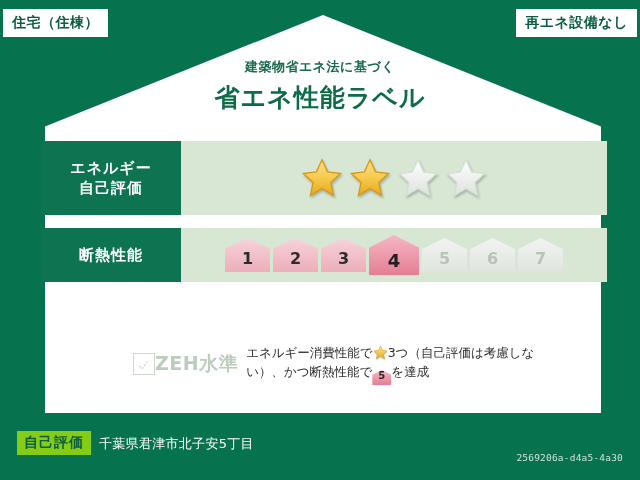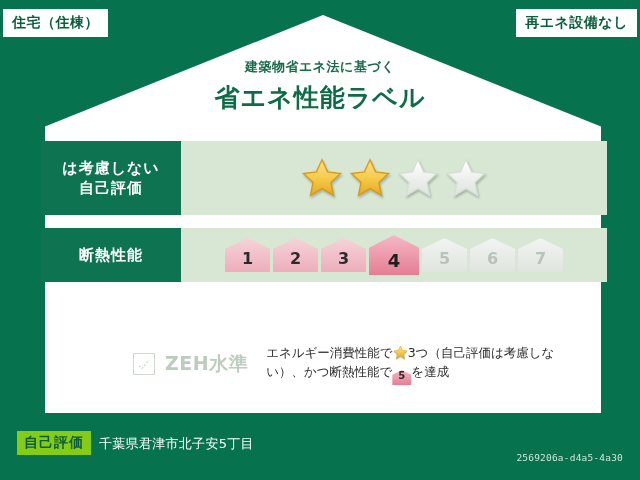--- a/index.html
+++ b/index.html
@@ -94,21 +94,21 @@
     color:#b9c3ba;
   }
   .chip.mini{
     width:19px;height:15px;font-size:10px;padding-bottom:1px;
     display:inline-flex;vertical-align:-3px;
     background:linear-gradient(#f6b7c4,#e47e95);color:#2b2b2b;
   }
 
   
   .zeh{
-    position:absolute;left:130px;top:340px;display:flex;align-items:center;gap:10px;
+    position:absolute;left:130px;top:340px;display:flex;align-items:center;
   }
   .zeh-box{
     width:22px;height:22px;border:1.5px solid #cfd9cf;box-sizing:border-box;
     display:flex;align-items:center;justify-content:center;color:#c2cfc4;
   }
   .zeh-label{color:#bcccbd;font-size:19px;font-weight:bold;letter-spacing:0.5px;}
   .zeh-desc{
     margin-left:8px;color:#2c2c2c;font-size:12.5px;line-height:1.55;
     max-width:290px;
   }
@@ -144,21 +144,21 @@
 
   <div class="headings">
     <p class="head-sub">建築物省エネ法に基づく</p>
     <p class="head-main">省エネ性能ラベル</p>
   </div>
 
   <div class="rows">
 
     <div class="rate-row">
       <div class="row-key">
-        <span>は考慮しない</span>
+        <span>エネルギー</span>
         <span>自己評価</span>
       </div>
       <div class="row-val">
         <svg class="star" viewBox="0 0 24 24">
           <defs>
               <linearGradient id="gGold" x1="0" y1="0" x2="0" y2="1">
             <stop offset="0" stop-color="#fbe08a"></stop>
                 <stop offset="0.5" stop-color="#f6cb4e"></stop>
                 <stop offset="1" stop-color="#e7a822"></stop>
           </linearGradient>

